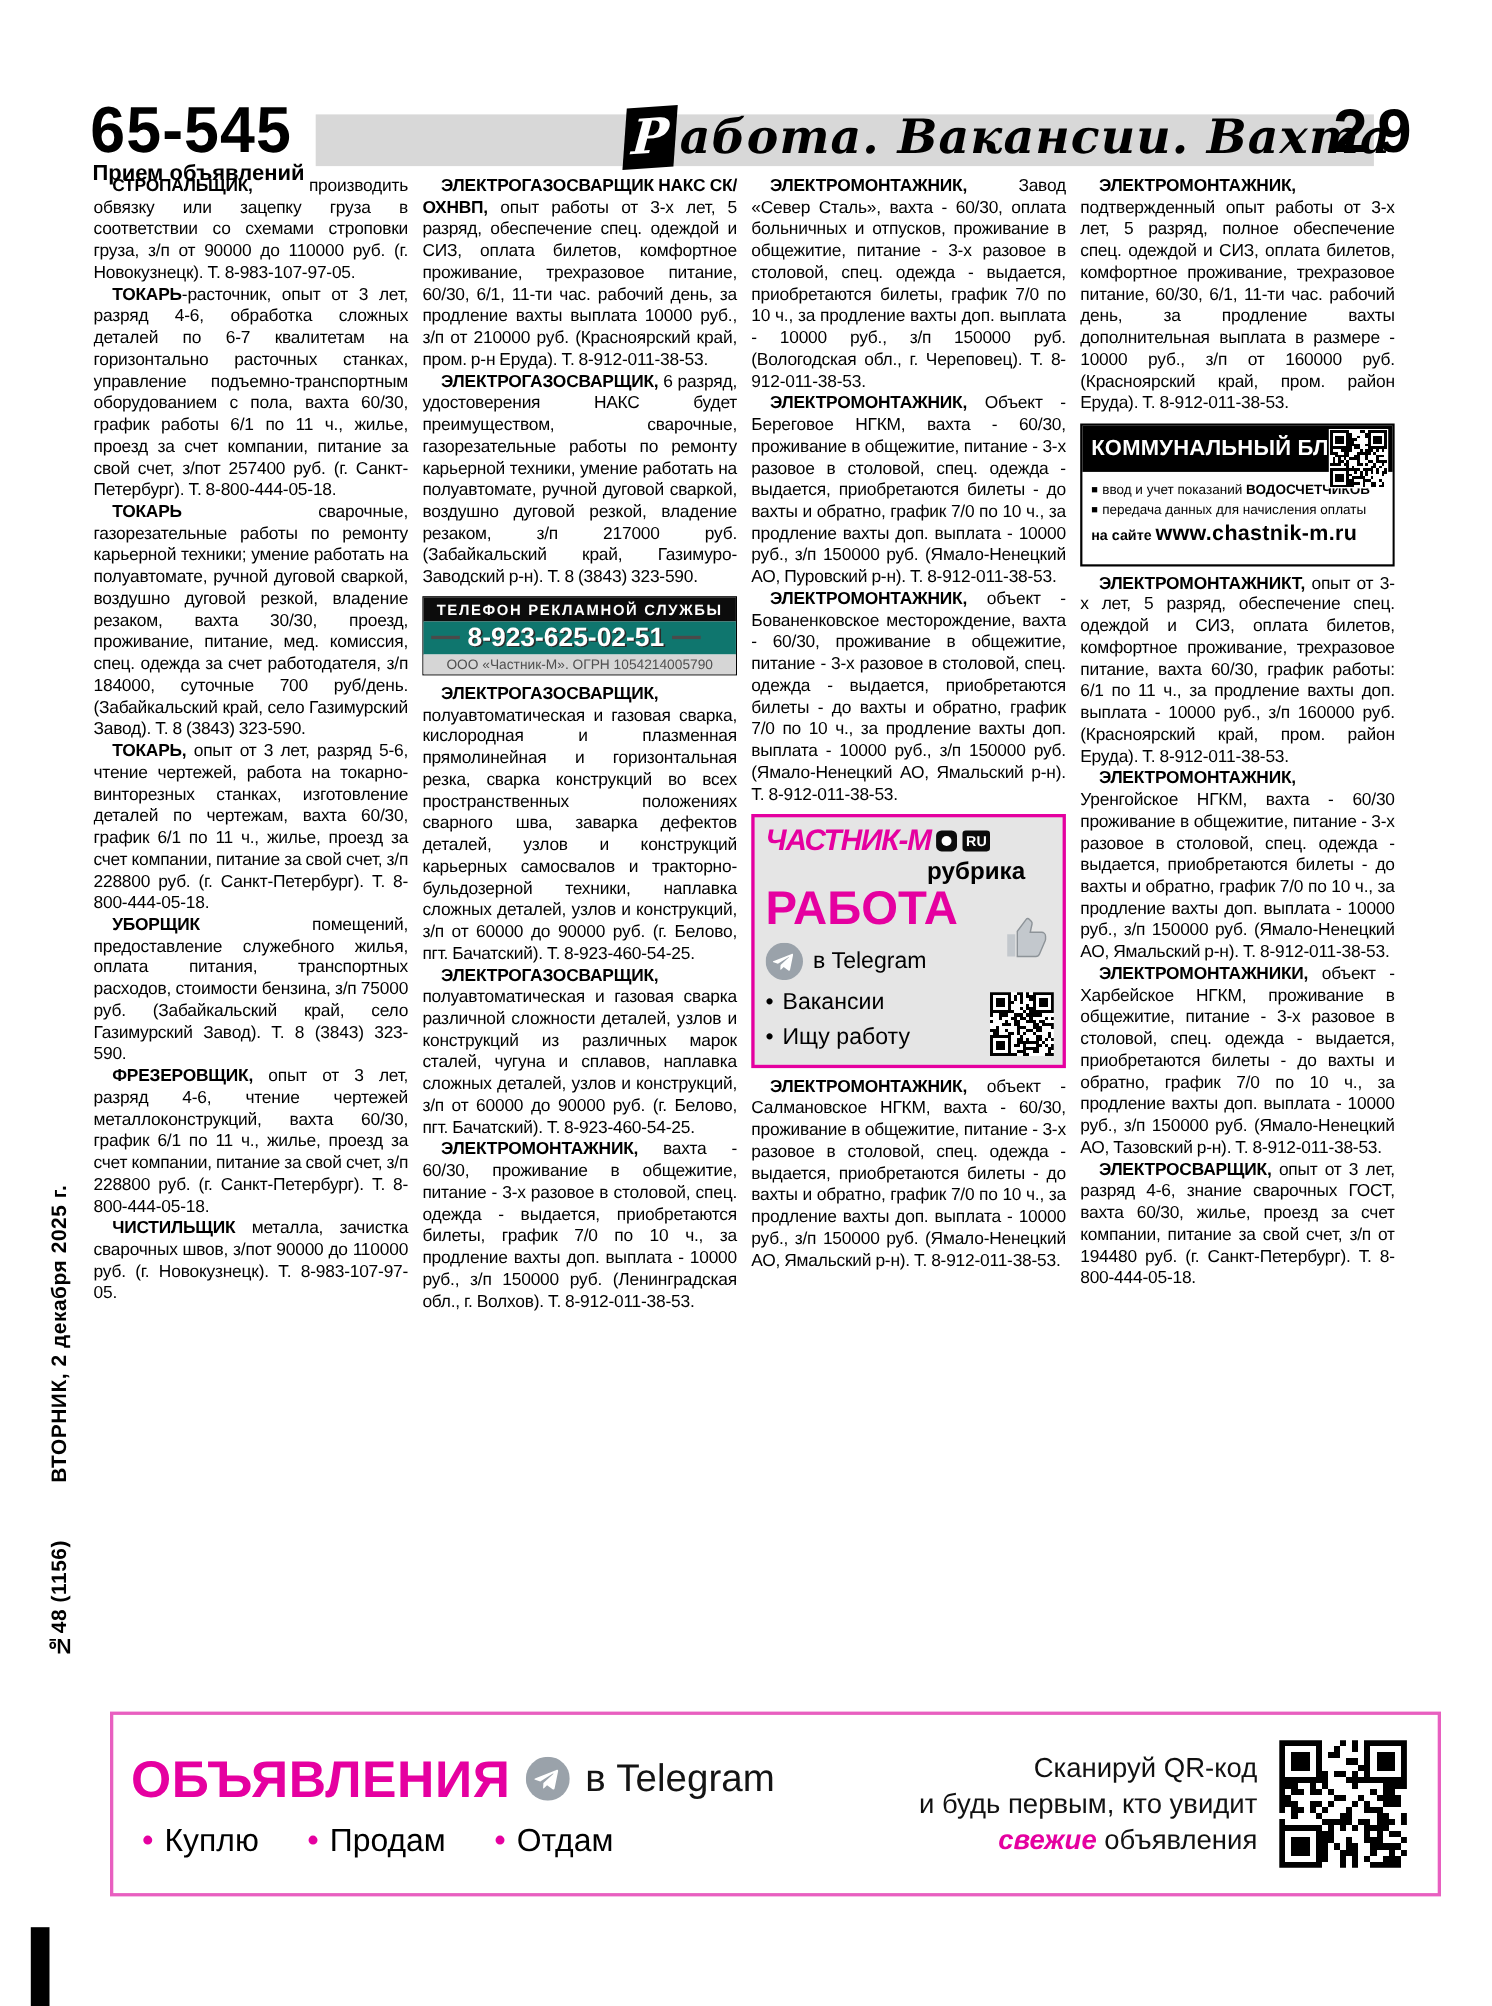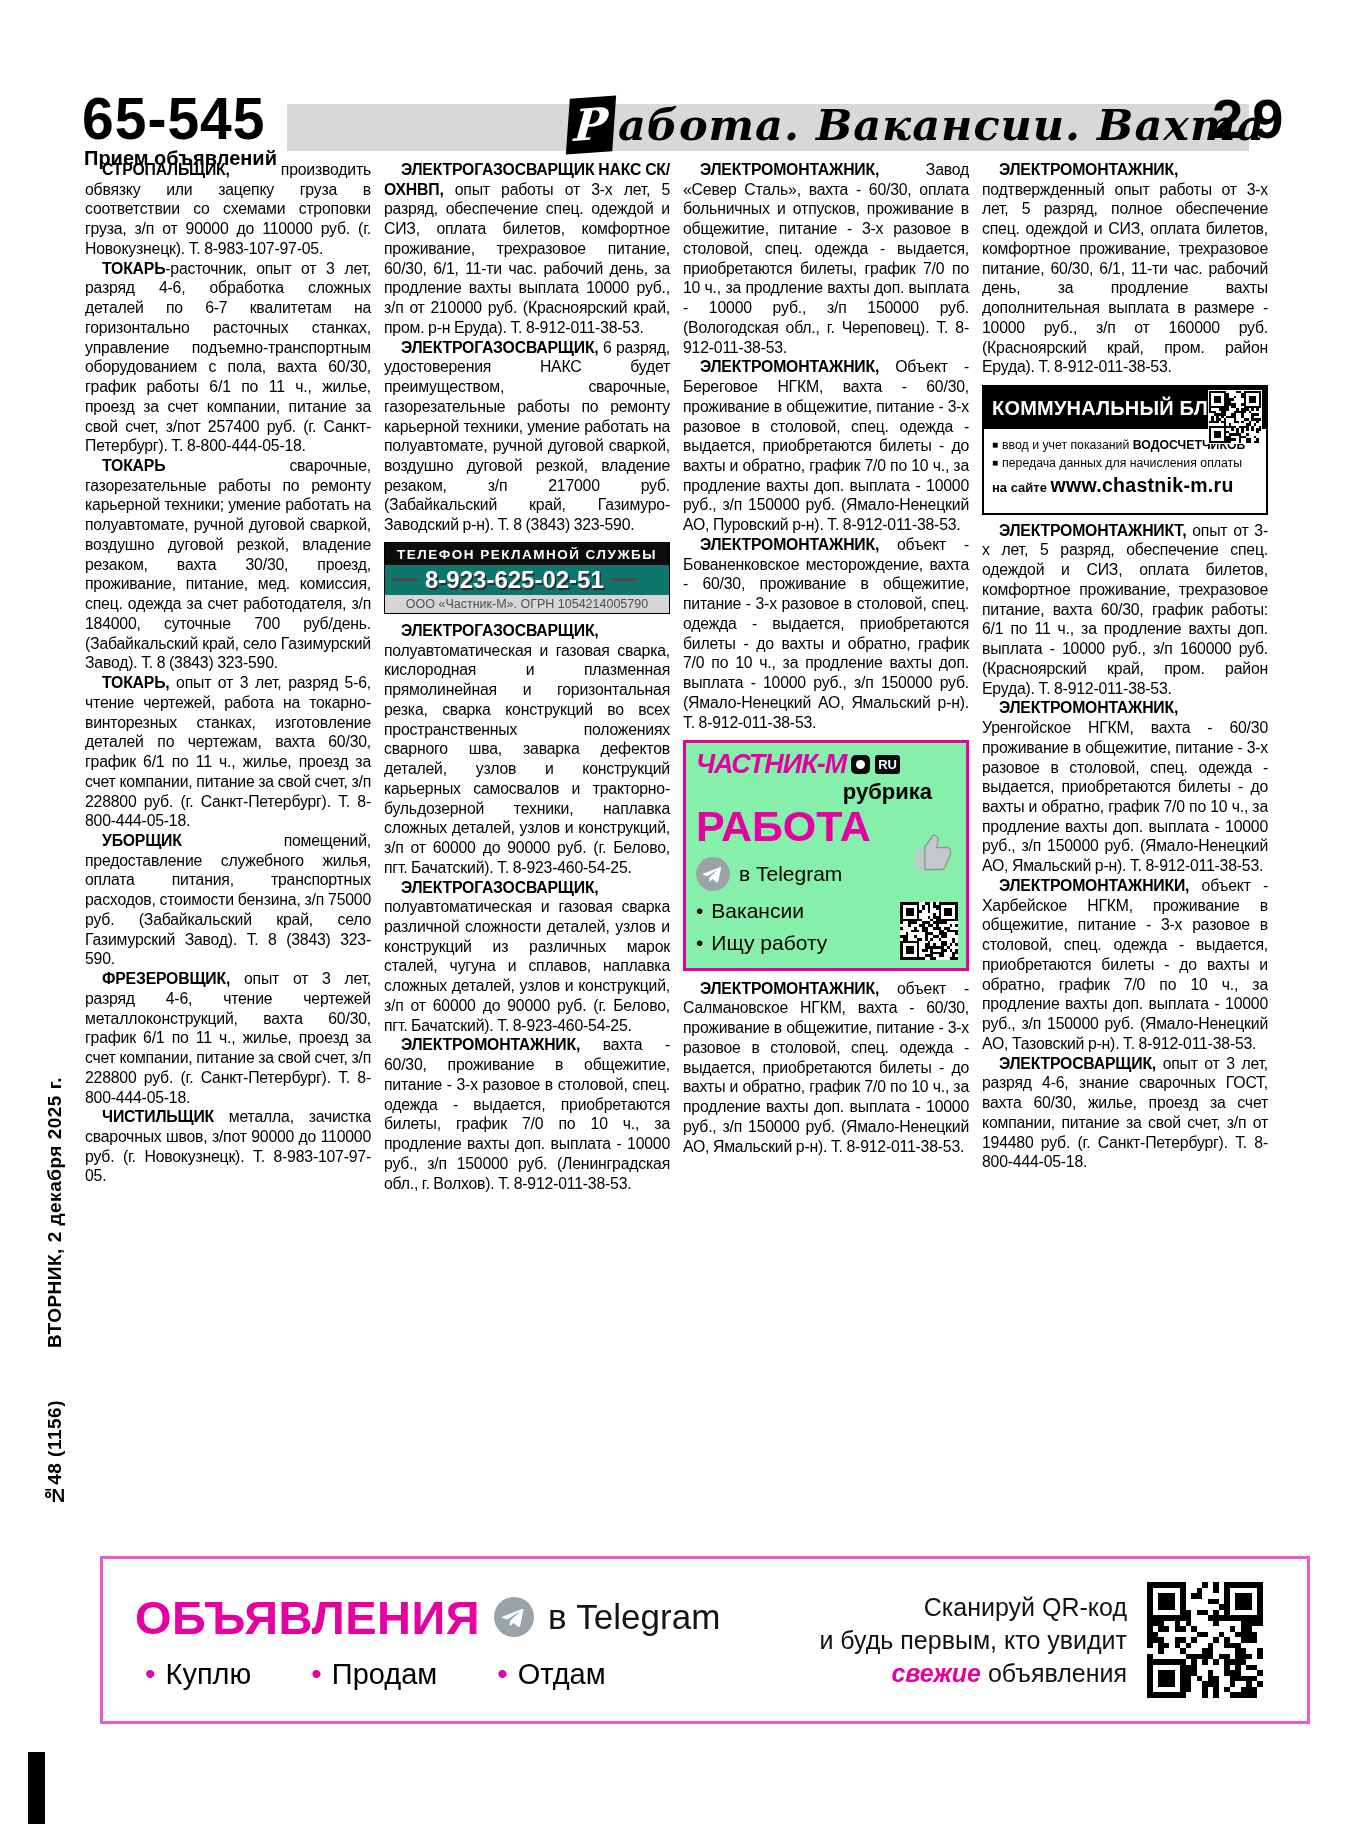--- a/index.html
+++ b/index.html
@@ -35,21 +35,21 @@
   .ad-title{font-weight:800;}
   
   .phone-box{margin:7px 0;border:1px solid #000;}
   .pb1{background:#0c0c0c;color:#fff;text-align:center;font-weight:800;font-size:13.5px;
     padding:4px 0 3px;letter-spacing:1.5px;white-space:nowrap;}
   .pb2{background:#0f766e;color:#fff;text-align:center;font-weight:900;font-size:24px;
     padding:1px 0;text-shadow:1.5px 1.5px 0 #2a2a2a;display:flex;align-items:center;justify-content:flex-start;}
   .pb2::before,.pb2::after{content:"";display:inline-block;width:26px;height:3px;background:#4a4a4a;margin:0 7px;}
   .pb3{background:#d6d6d6;color:#4f4f4f;text-align:center;font-size:12.5px;padding:2px 0;white-space:nowrap;}
   
-  .chastnik{position:relative;margin:8px 0;border:3px solid #e500a0;padding:6px 10px 8px;background:#86efac;}
+  .chastnik{position:relative;margin:8px 0;border:3px solid #e500a0;padding:6px 10px 8px;background:#e5e5e5;}
   .ca-brandrow{display:flex;align-items:center;gap:5px;}
   .ca-brand{color:#e500a0;font-weight:800;font-style:italic;font-size:27px;letter-spacing:-1px;white-space:nowrap;}
   .ca-dot{display:inline-block;width:19px;height:19px;background:#0c0c0c;border-radius:5px;position:relative;}
   .ca-dot::after{content:"";position:absolute;left:5px;top:5px;width:9px;height:9px;border-radius:50%;background:#fff;}
   .ca-ru{display:inline-block;background:#0c0c0c;color:#fff;font-weight:800;font-size:13px;
     padding:2px 3px;border-radius:3px;}
   .ca-rubric-label{text-align:right;font-weight:700;font-size:22px;padding-right:24px;line-height:1.1;}
   .ca-rubric-name{color:#e500a0;font-weight:900;font-size:43px;line-height:1.05;letter-spacing:0;}
   .ca-tgrow{display:flex;align-items:center;gap:9px;font-size:21px;margin:7px 0 4px;}
   .ca-items{font-size:21px;line-height:1.55;}
@@ -60,26 +60,26 @@
   .kommunalka{position:relative;margin:8px 0 6px;border:2px solid #000;background:#fff;}
   .kb-head{background:#000;color:#fff;height:42px;display:flex;align-items:center;
     padding-left:8px;font-weight:900;font-size:20px;letter-spacing:.2px;white-space:nowrap;}
   .kb-qr{position:absolute;top:3px;right:4px;width:52px;height:52px;background:#fff;padding:1px;}
   .kb-bullets{padding:8px 60px 0 8px;font-size:12.3px;line-height:1.45;white-space:nowrap;}
   .kb-sq{font-size:10px;vertical-align:1px;margin-right:4px;}
   .kb-site{padding:1px 8px 16px;font-size:13px;font-weight:700;white-space:nowrap;}
   .kb-url{font-size:19.5px;font-weight:900;letter-spacing:.3px;}
   
   .banner{position:absolute;left:100px;top:1556px;width:1210px;height:168px;border:3px solid #e85fc0;
-    box-sizing:border-box;display:flex;align-items:center;padding:0 32px;gap:18px;background:#fff;}
+    box-sizing:border-box;display:flex;align-items:center;padding:0 16px;gap:18px;background:#fff;}
   .bb-left{display:flex;flex-direction:column;gap:12px;}
   .bb-row1{display:flex;align-items:center;gap:14px;}
   .bb-title{color:#e500a0;font-weight:900;font-size:47px;letter-spacing:.5px;white-space:nowrap;}
   .bb-tg-label{font-size:35px;color:#141414;white-space:nowrap;}
-  .bb-row2{display:flex;gap:60px;font-size:29px;padding-left:10px;}
+  .bb-row2{display:flex;gap:44px;font-size:29px;padding-left:10px;}
   .bb-item .dot{color:#e500a0;margin-right:10px;font-size:30px;}
   .bb-right{margin-left:auto;display:flex;align-items:center;gap:20px;}
   .bb-caption{text-align:right;font-size:25px;line-height:1.32;color:#111;white-space:nowrap;}
   .bb-accent{color:#e500a0;font-style:italic;font-weight:700;}
   .bb-qr{width:116px;height:116px;margin-right:12px;}
   .tg-icon{flex:0 0 auto;}
   .qr svg,.tg-icon svg,.ca-thumb svg{display:block;width:100%;height:100%;}
 </style>
 </head>
 <body>

